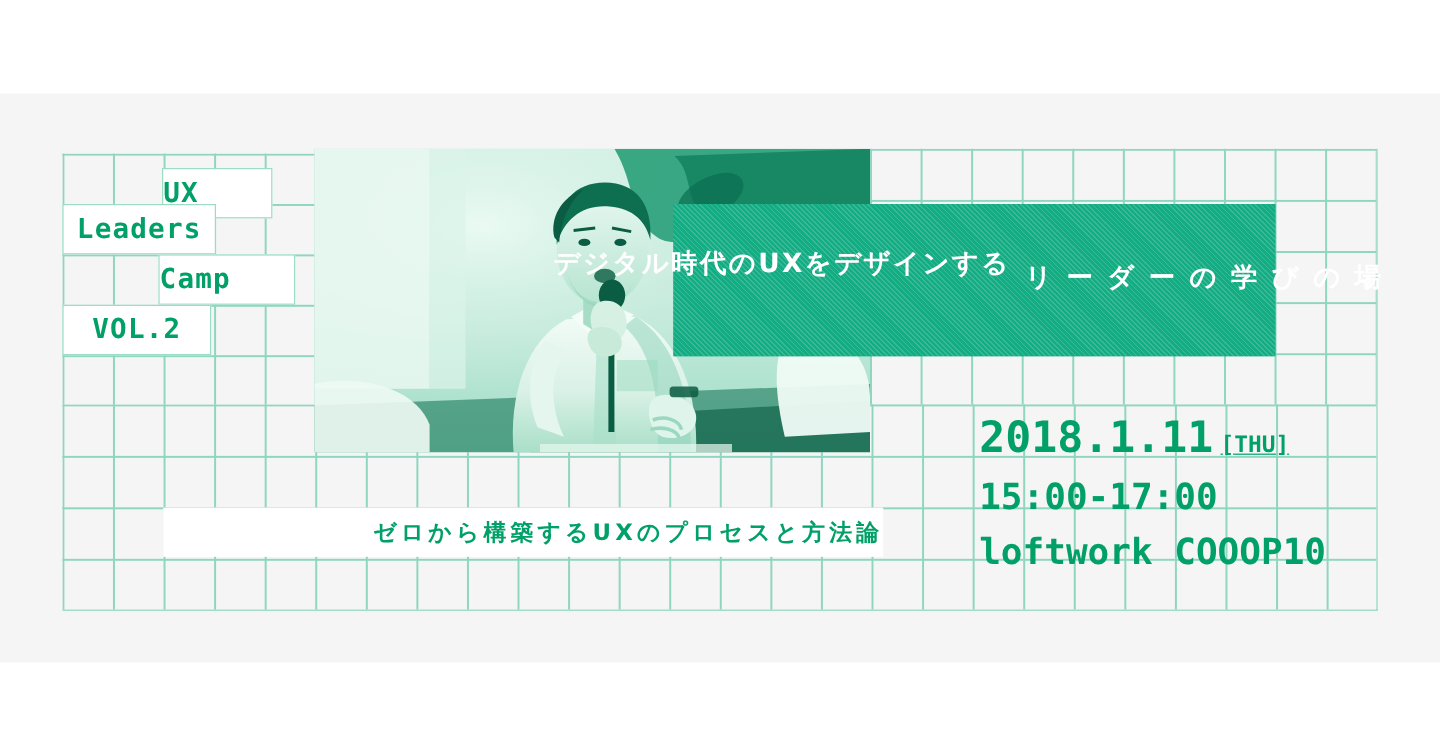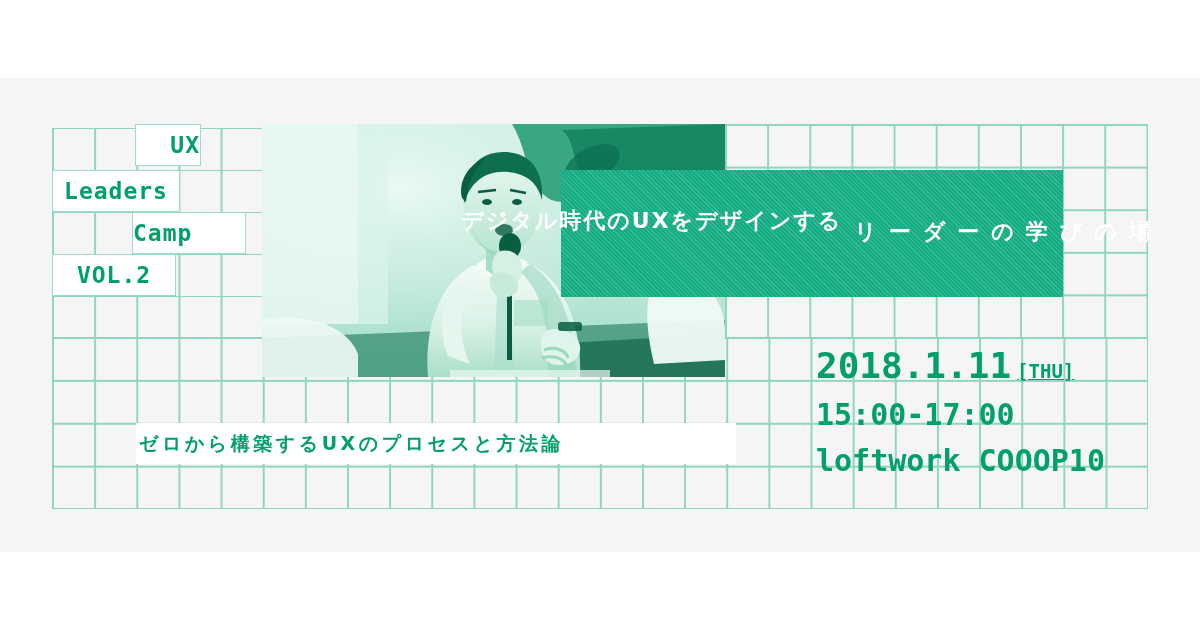--- a/index.html
+++ b/index.html
@@ -120,36 +120,36 @@
     border: 1.5px solid #9cdcc6;
     display: flex;
     align-items: center;
     color: #00a068;
     font-family: "DejaVu Sans Mono", "Liberation Mono", monospace;
     font-size: 23px;
     font-weight: 700;
     letter-spacing: 1px;
     height: 42px;
   }
-  .tbox-ux      { left: 135px; top: 124px; width: 66px;  justify-content: flex-end; }
+  .tbox-ux      { left: 135px; top: 140px; width: 92px;  justify-content: flex-start; }
   .tbox-leaders { left: 52px;  top: 170px; width: 128px; justify-content: center; }
   .tbox-camp    { left: 95px;  top: 212px; width: 114px; justify-content: flex-start; padding-right: 14px; margin-left: 37px; }
   .tbox-vol     { left: 52px;  top: 254px; width: 124px; justify-content: center; }
 
   
   .subtitle-band {
     position: absolute;
     left: 136px;
     top: 423px;
     width: 600px;
     height: 41px;
     background: #ffffff;
     display: flex;
     align-items: center;
-    justify-content: flex-start;
+    justify-content: flex-end;
   }
   .subtitle-text {
     color: #00a068;
     font-family: "DejaVu Sans", "Liberation Sans", sans-serif;
     font-size: 19px;
     font-weight: 700;
     letter-spacing: 3.5px;
     white-space: nowrap;
     padding-left: 3px;
   }

